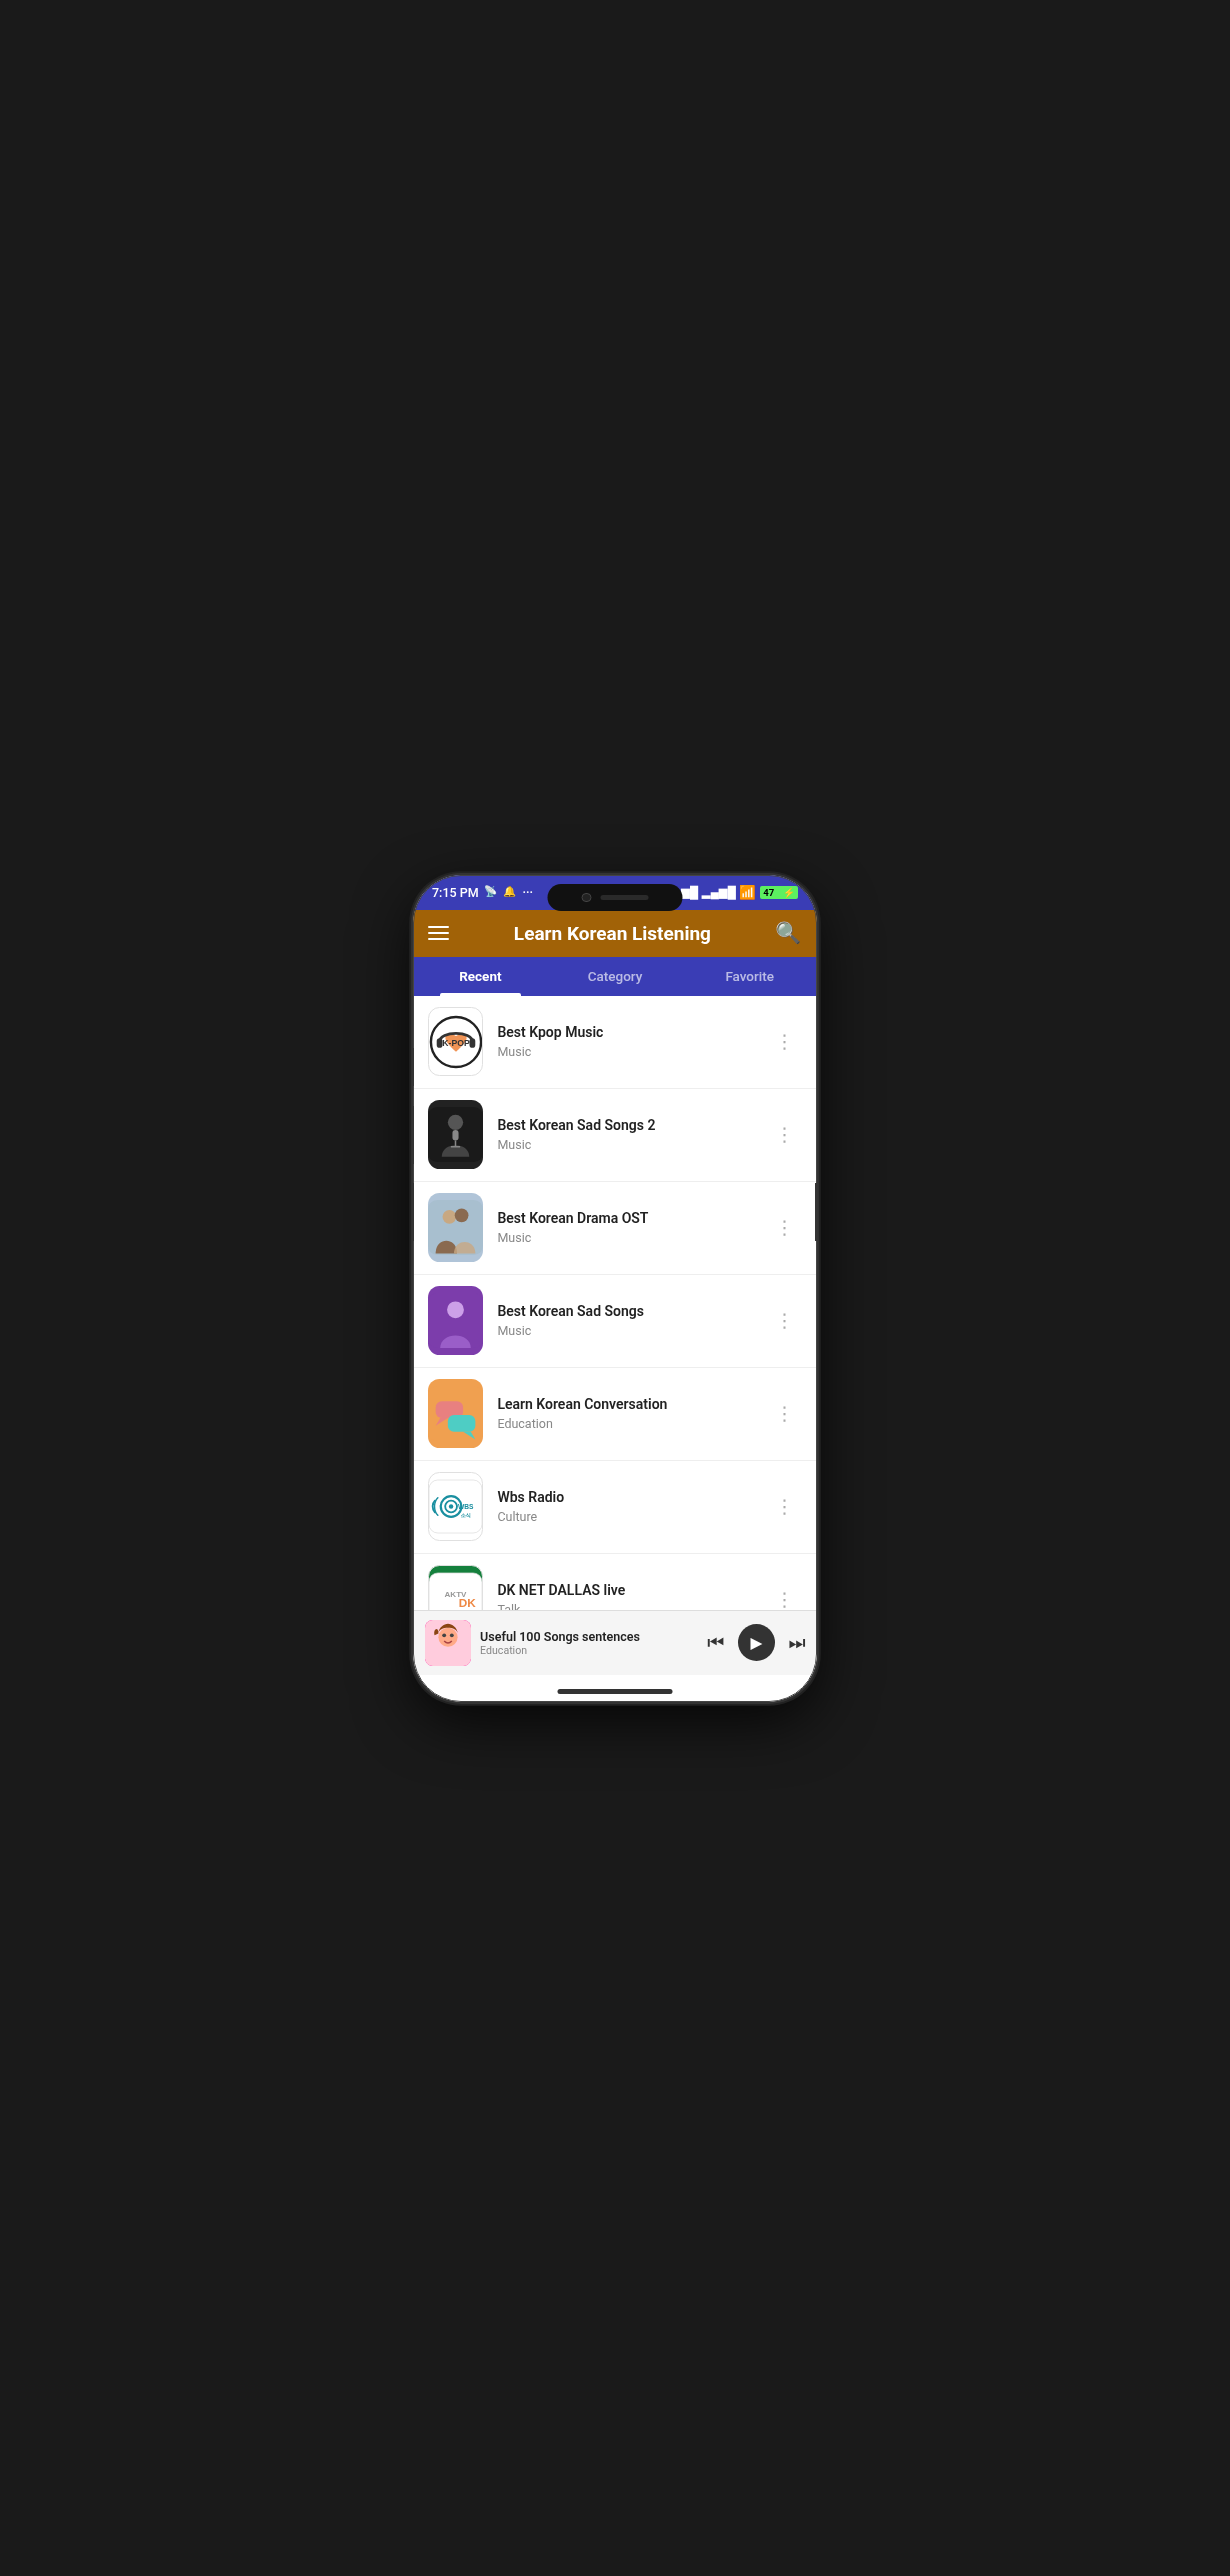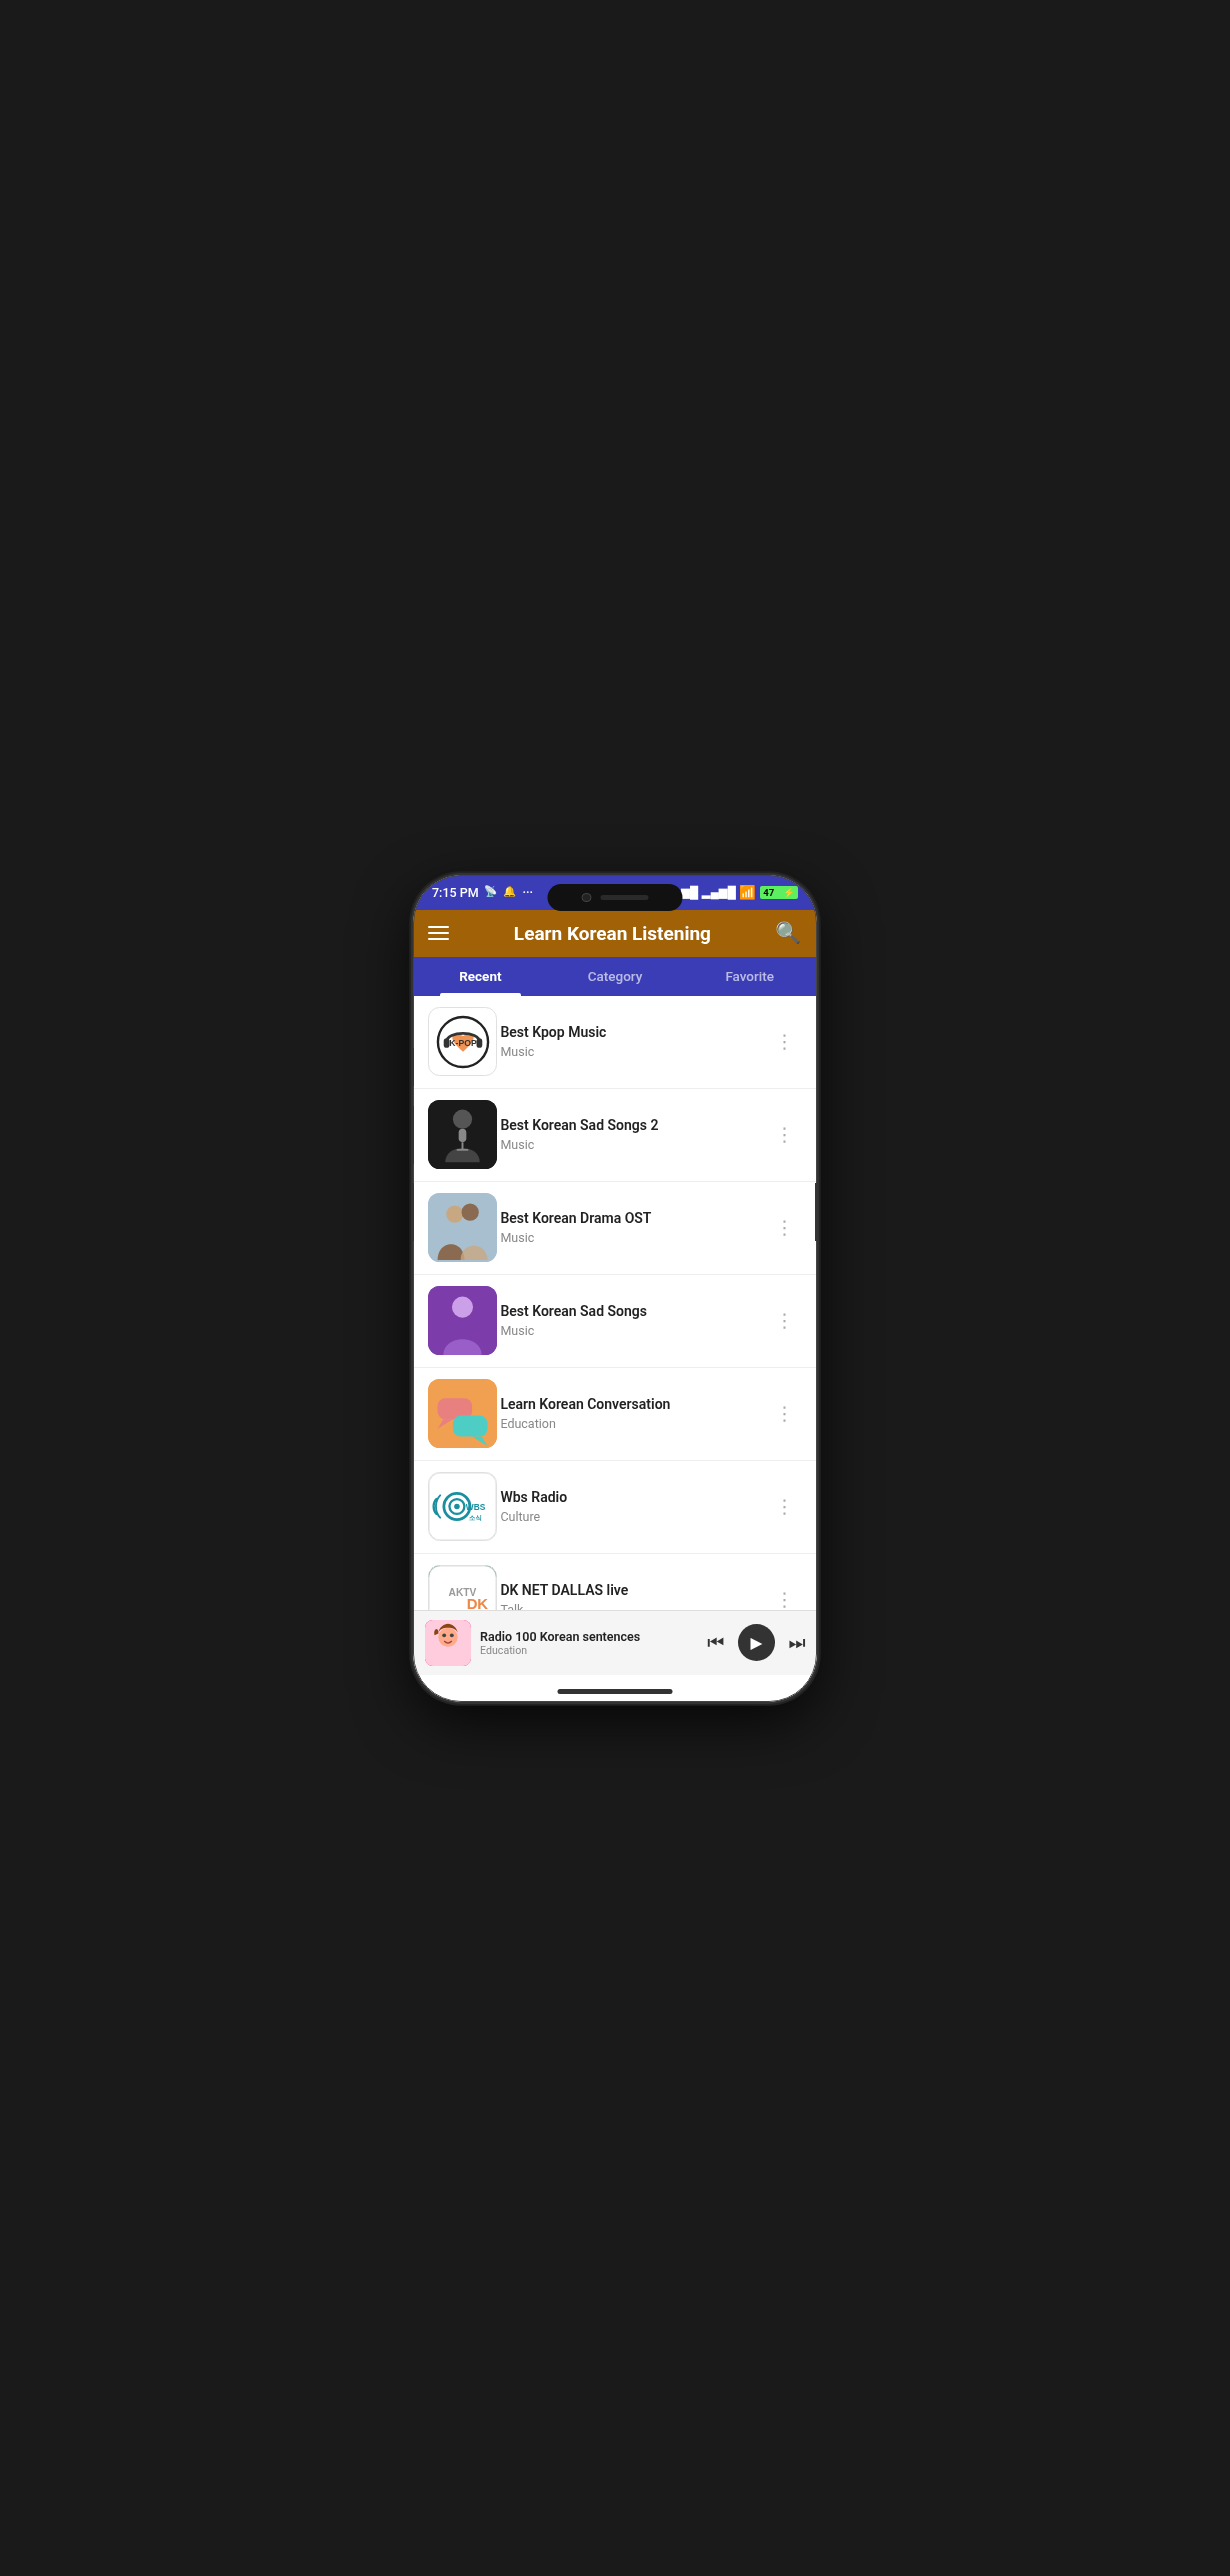--- a/index.html
+++ b/index.html
@@ -233,25 +233,25 @@
     .list-item {
       background: white;
       display: flex;
       align-items: center;
       padding: 11.5px 15.4px;
       border-bottom: 1px solid #eee;
       cursor: pointer;
     }
 
     .item-thumbnail {
-      width: 69px;
+      width: 55px;
       height: 69px;
       border-radius: 11.5px;
       flex-shrink: 0;
-      margin-right: 3px;
+      margin-right: 14px;
       overflow: hidden;
       display: flex;
       align-items: center;
       justify-content: center;
       font-size: 10.6px;
       font-weight: bold;
     }
 
     .item-info {
       flex: 1;
@@ -610,21 +610,21 @@
           <circle cx="24" cy="18" r="10" fill="#ffaa88"></circle>
           <circle cx="20" cy="16" r="2" fill="#444"></circle>
           <circle cx="28" cy="16" r="2" fill="#444"></circle>
           <path d="M20 22 Q24 26 28 22" fill="none" stroke="#aa4444" stroke-width="1.5"></path>
 
           <path d="M14 14 C14 6 34 6 34 14 C34 8 28 4 24 4 C20 4 14 8 14 14Z" fill="#8B4513"></path>
           <path d="M10 16 C8 10 14 6 14 14" fill="#8B4513"></path>
         </svg>
       </div>
       <div class="np-info">
-        <div class="np-title">Radio 100 Korean sentences</div>
+        <div class="np-title">Useful 100 Songs sentences</div>
         <div class="np-subtitle">Education</div>
       </div>
       <div class="np-controls">
         <span class="np-btn">⏮</span>
         <div class="np-play">
           <span>▶</span>
         </div>
         <span class="np-btn">⏭</span>
       </div>
     </div>

